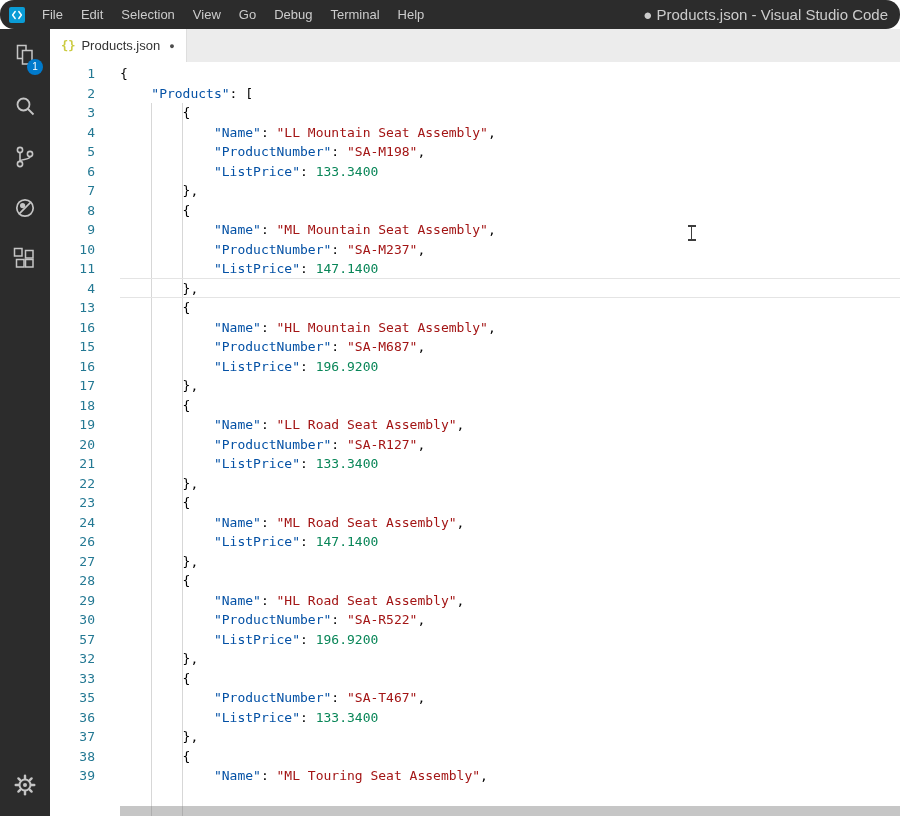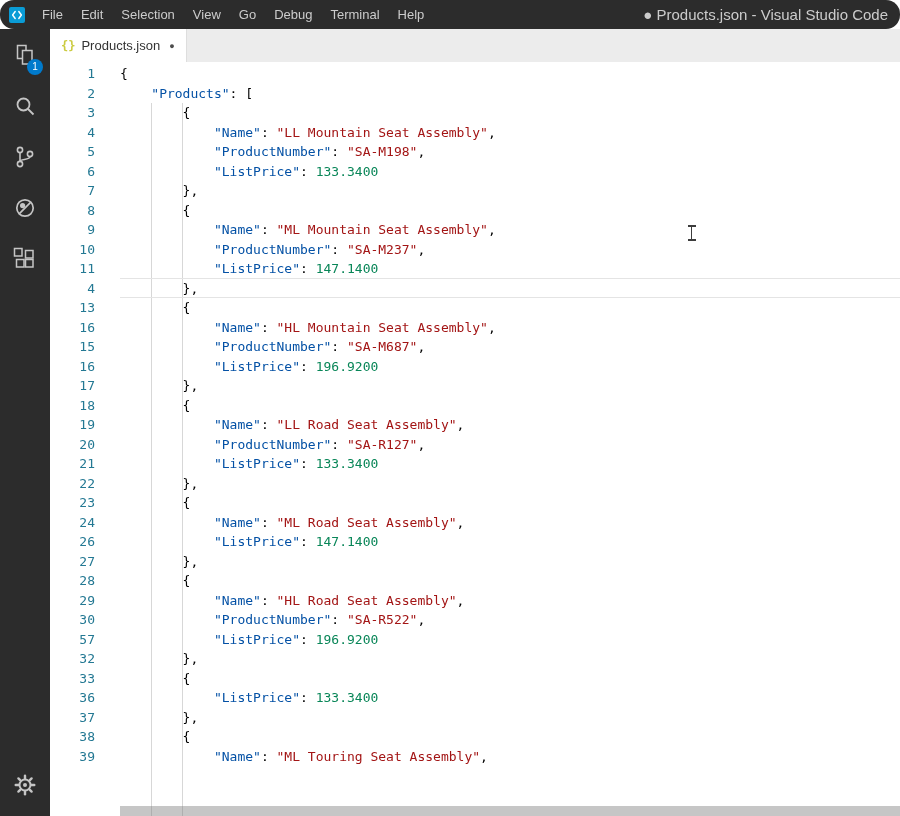--- a/index.html
+++ b/index.html
@@ -238,20 +238,21 @@
       <div class="line"><span class="ln">23</span><span class="code"><span class="tk-pun">        {</span></span></div>
       <div class="line"><span class="ln">24</span><span class="code"><span class="tk-pun">            </span><span class="tk-key">"Name"</span><span class="tk-pun">: </span><span class="tk-str">"ML Road Seat Assembly"</span><span class="tk-pun">,</span></span></div>
       <div class="line"><span class="ln">26</span><span class="code"><span class="tk-pun">            </span><span class="tk-key">"ListPrice"</span><span class="tk-pun">: </span><span class="tk-num">147.1400</span></span></div>
       <div class="line"><span class="ln">27</span><span class="code"><span class="tk-pun">        },</span></span></div>
       <div class="line"><span class="ln">28</span><span class="code"><span class="tk-pun">        {</span></span></div>
       <div class="line"><span class="ln">29</span><span class="code"><span class="tk-pun">            </span><span class="tk-key">"Name"</span><span class="tk-pun">: </span><span class="tk-str">"HL Road Seat Assembly"</span><span class="tk-pun">,</span></span></div>
       <div class="line"><span class="ln">30</span><span class="code"><span class="tk-pun">            </span><span class="tk-key">"ProductNumber"</span><span class="tk-pun">: </span><span class="tk-str">"SA-R522"</span><span class="tk-pun">,</span></span></div>
       <div class="line"><span class="ln">57</span><span class="code"><span class="tk-pun">            </span><span class="tk-key">"ListPrice"</span><span class="tk-pun">: </span><span class="tk-num">196.9200</span></span></div>
       <div class="line"><span class="ln">32</span><span class="code"><span class="tk-pun">        },</span></span></div>
       <div class="line"><span class="ln">33</span><span class="code"><span class="tk-pun">        {</span></span></div>
+      <div class="line"><span class="ln">35</span><span class="code"><span class="tk-pun">            </span><span class="tk-key">"ProductNumber"</span><span class="tk-pun">: </span><span class="tk-str">"SA-T467"</span><span class="tk-pun">,</span></span></div>
       <div class="line"><span class="ln">36</span><span class="code"><span class="tk-pun">            </span><span class="tk-key">"ListPrice"</span><span class="tk-pun">: </span><span class="tk-num">133.3400</span></span></div>
       <div class="line"><span class="ln">37</span><span class="code"><span class="tk-pun">        },</span></span></div>
       <div class="line"><span class="ln">38</span><span class="code"><span class="tk-pun">        {</span></span></div>
       <div class="line"><span class="ln">39</span><span class="code"><span class="tk-pun">            </span><span class="tk-key">"Name"</span><span class="tk-pun">: </span><span class="tk-str">"ML Touring Seat Assembly"</span><span class="tk-pun">,</span></span></div>
     </div>
   <div class="hscroll"></div>
 </div>
 
 <div class="ibeam">
   <span class="top"></span>

